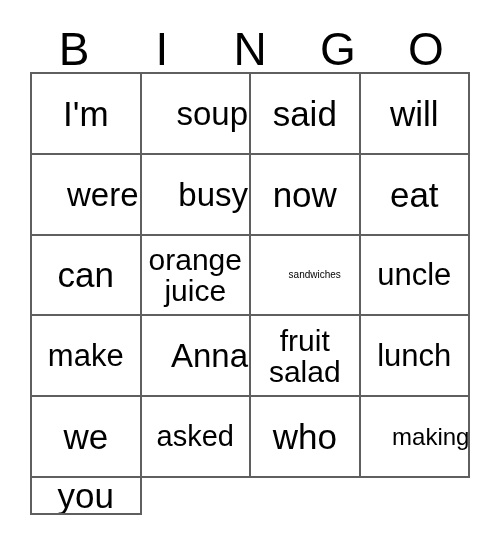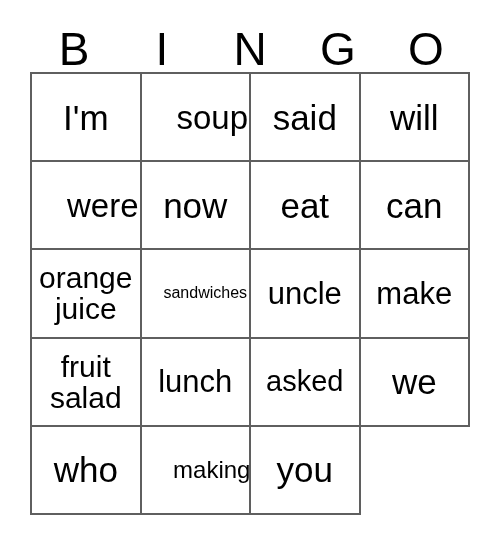--- a/index.html
+++ b/index.html
@@ -85,21 +85,21 @@
     word-break: normal;
   }
 
   
   .fs-xl   { font-size: 35px; }
   .fs-lg   { font-size: 33px; text-align: right; }
   .fs-md   { font-size: 31px; }
   .fs-sm   { font-size: 29px; }
   .fs-wrap { font-size: 30px; line-height: 1.04; }
   .fs-xs   { font-size: 24px; padding-left: 33px; }
-  .fs-xxs  { font-size: 16px; margin-left: 20px; }
+  .fs-xxs  { font-size: 10px; margin-left: 20px; }
 </style>
 </head>
 <body>
 
 <div class="card">
 
   <div class="header-row">
     <div class="header-cell">
       <span>B</span>
     </div>
@@ -129,20 +129,23 @@
       <span class="cell-text fs-xl">said</span>
     </div>
 
     <div class="cell">
       <span class="cell-text fs-xl">will</span>
     </div>
     <div class="cell">
       <span class="cell-text fs-lg">were</span>
     </div>
     <div class="cell">
+      <span class="cell-text fs-lg">busy</span>
+    </div>
+    <div class="cell">
       <span class="cell-text fs-xl">now</span>
     </div>
     <div class="cell">
       <span class="cell-text fs-xl">eat</span>
     </div>
 
     <div class="cell">
       <span class="cell-text fs-xl">can</span>
     </div>
     <div class="cell">
@@ -153,31 +156,34 @@
       <span class="cell-text fs-xxs">sandwiches</span>
     </div>
     <div class="cell">
       <span class="cell-text fs-md">uncle</span>
     </div>
     <div class="cell">
       <span class="cell-text fs-md">make</span>
     </div>
 
     <div class="cell">
+      <span class="cell-text fs-lg">Anna</span>
+    </div>
+    <div class="cell">
       <span class="cell-text fs-wrap">fruit
 salad</span>
     </div>
     <div class="cell">
       <span class="cell-text fs-md">lunch</span>
     </div>
     <div class="cell">
-      <span class="cell-text fs-sm">asked</span>
+      <span class="cell-text fs-xl">we</span>
     </div>
     <div class="cell">
-      <span class="cell-text fs-xl">we</span>
+      <span class="cell-text fs-sm">asked</span>
     </div>
 
     <div class="cell">
       <span class="cell-text fs-xl">who</span>
     </div>
     <div class="cell">
       <span class="cell-text fs-xs">making</span>
     </div>
     <div class="cell">
       <span class="cell-text fs-xl">you</span>

